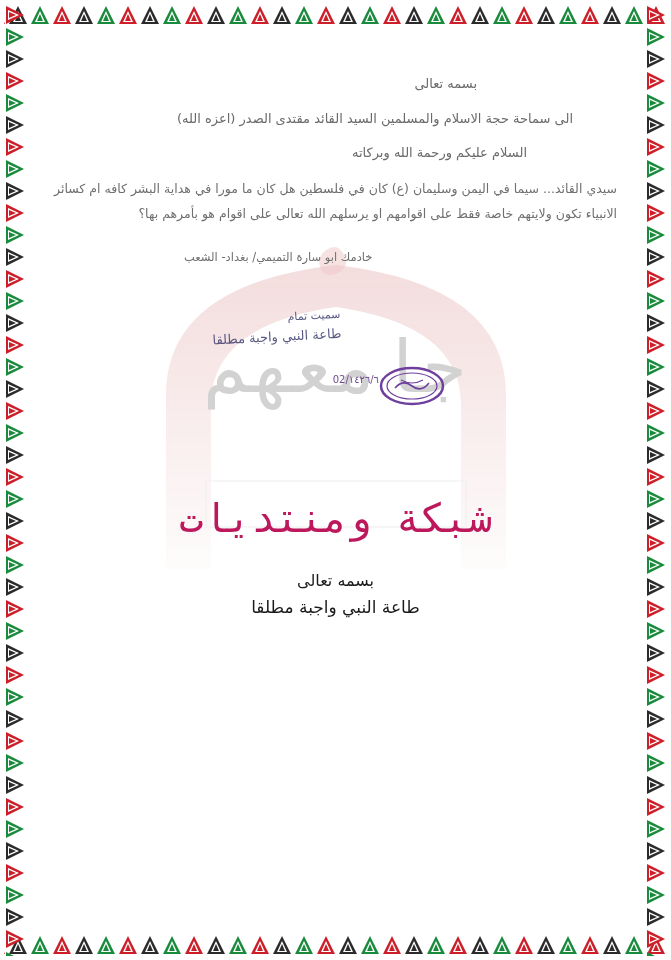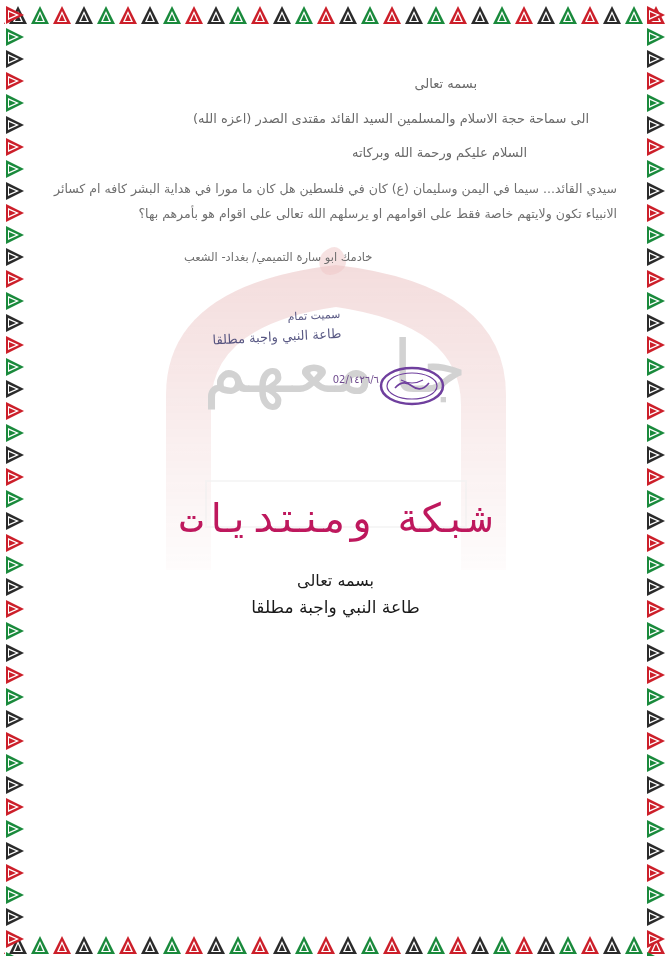--- a/index.html
+++ b/index.html
@@ -95,21 +95,21 @@
     color: #5d5d5d;
     font-family: "DejaVu Sans", sans-serif;
   }
   .letter .line {
     font-size: 13px;
     line-height: 1.9;
     margin-bottom: 10px;
     color: #6a6a6a;
   }
   .letter .l1 { margin-right: 140px; }
-  .letter .l2 { margin-right: 28px; }
+  .letter .l2 { margin-right: 44px; }
   .letter .l3 { margin-right: 90px; }
   .letter .body {
     font-size: 12.5px;
     line-height: 2.0;
     margin-top: 2px;
     color: #6f6f6f;
     text-align: justify;
     text-justify: inter-word;
   }
   .letter .signature {

